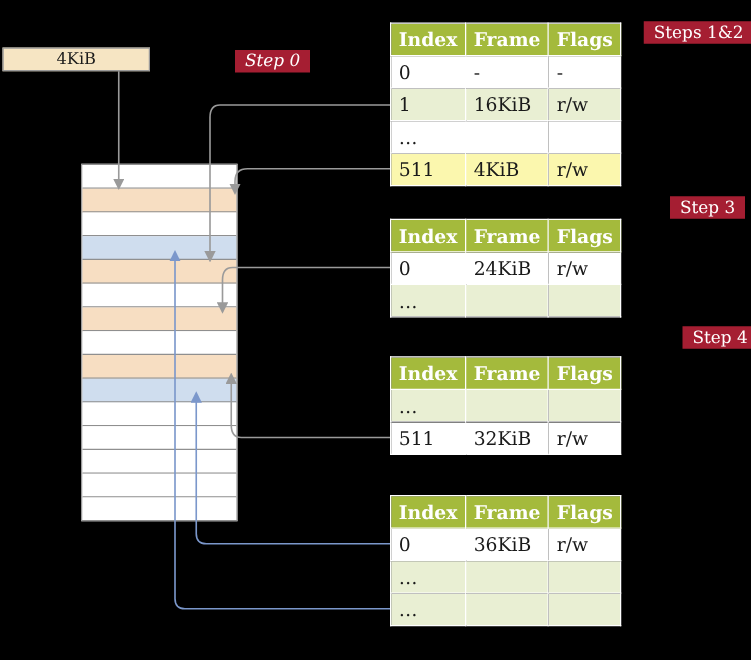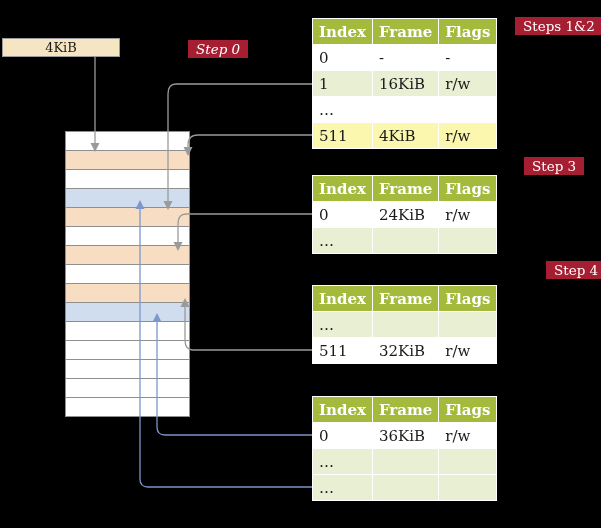--- a/index.html
+++ b/index.html
@@ -13,21 +13,21 @@
     background:#f6e5c3;border:1px solid #9a9a9a;box-sizing:border-box;
     color:#1a1a1a;font-size:13px;line-height:17px;text-align:center;
   }
   
   .badge{
     position:absolute;background:#a51e32;color:#fff;
     font-size:13.5px;height:18px;line-height:18px;padding:0 8px;white-space:nowrap;
   }
   #badge-step0{left:188px;top:40px;font-style:italic;}
   #badge-steps12{left:515px;top:17px;}
-  #badge-step3{left:524px;top:157px;}
+  #badge-step3{left:536px;top:157px;}
   #badge-step4{left:546px;top:261px;}
   
   .memcol{
     position:absolute;left:65px;top:131px;width:125px;
     border:1px solid #8f8f8f;box-sizing:border-box;background:#fff;
   }
   .memrow{height:18px;border-bottom:1px solid #8f8f8f;}
   .memrow:last-child{border-bottom:none;}
   .c-white{background:#ffffff;}
   .c-peach{background:#f7dec2;}

